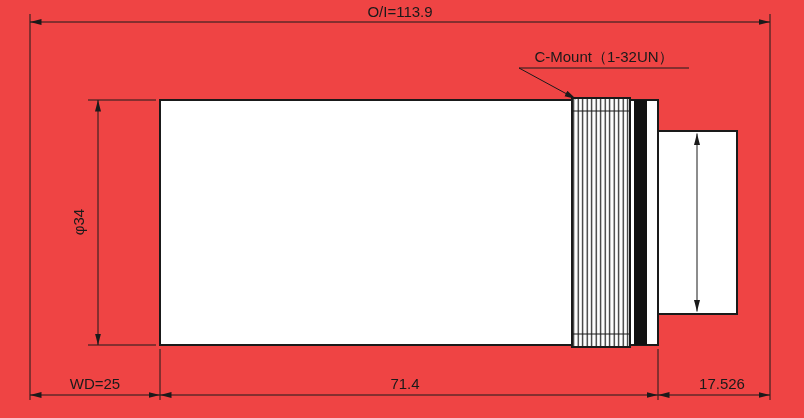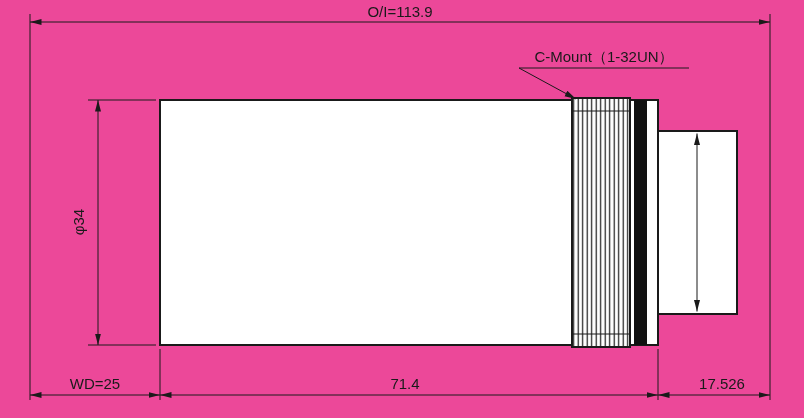--- a/index.html
+++ b/index.html
@@ -7,21 +7,21 @@
     padding: 0;
     background: #ffffff;
     width: 804px;
     height: 418px;
     overflow: hidden;
   }
   .drawing-wrap {
     width: 804px;
     height: 418px;
     position: relative;
-    background: #ec4899;
+    background: #ef4444;
   }
   svg { display: block; }
   text {
     font-family: "Liberation Sans", "DejaVu Sans", sans-serif;
     font-size: 15px;
     fill: #1a1a1a;
   }
   .thin {
     stroke: #1a1a1a;
     stroke-width: 1;

